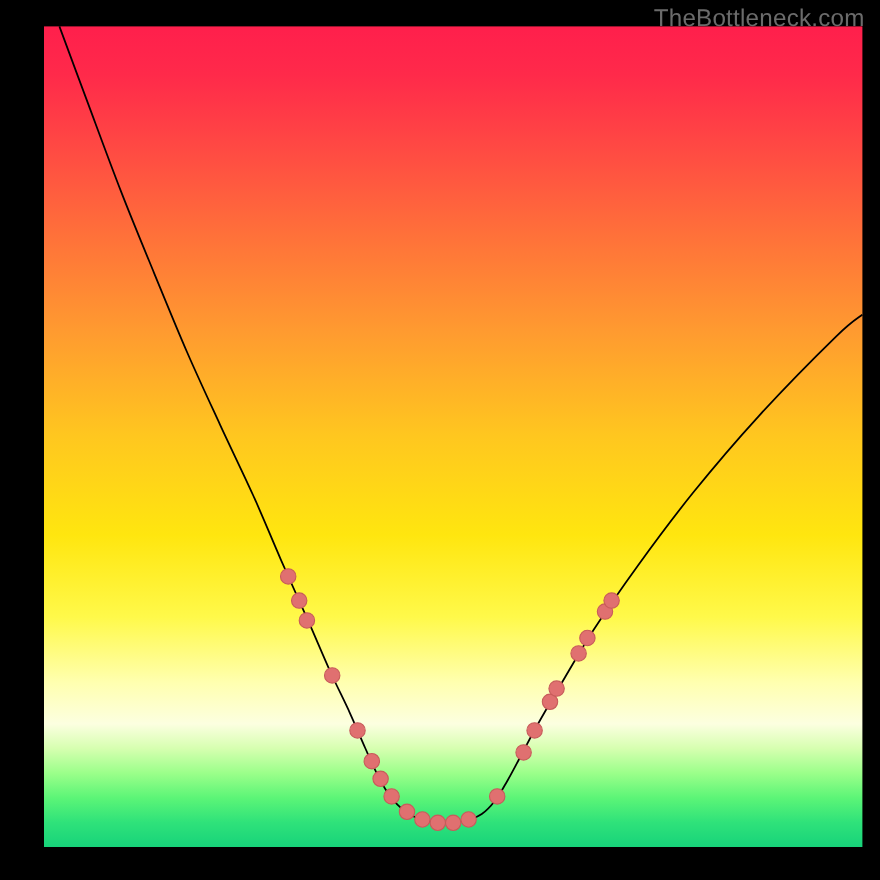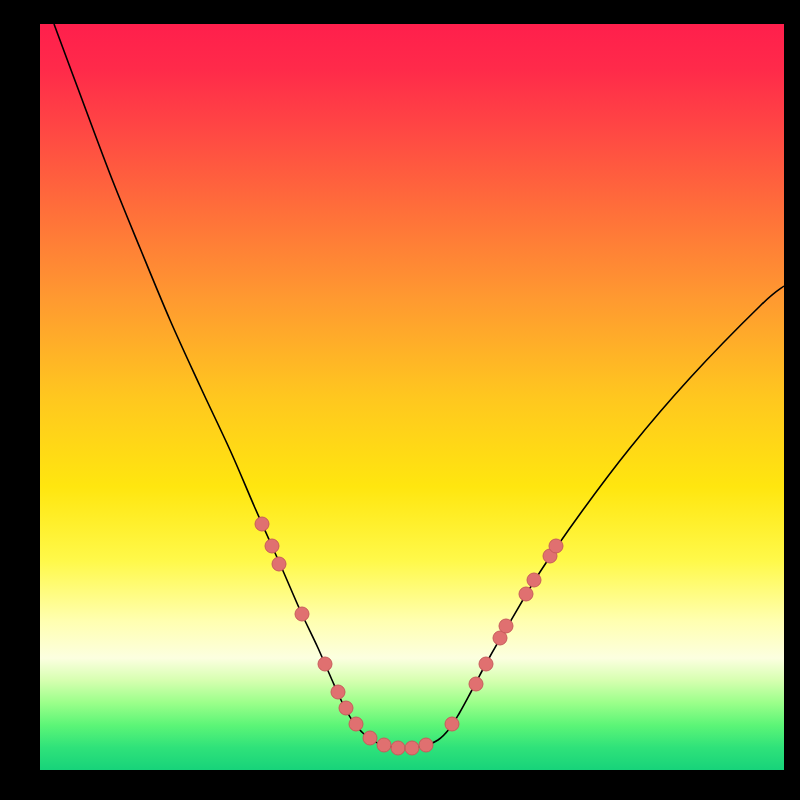--- a/index.html
+++ b/index.html
@@ -100,14 +100,15 @@
           <circle cx="460" cy="614" r="7" class="dot"></circle>
           <circle cx="466" cy="602" r="7" class="dot"></circle>
           <circle cx="486" cy="570" r="7" class="dot"></circle>
           <circle cx="494" cy="556" r="7" class="dot"></circle>
           <circle cx="510" cy="532" r="7" class="dot"></circle>
           <circle cx="516" cy="522" r="7" class="dot"></circle>
         </g>
     </svg>
   </div>
 
+  <div class="watermark">TheBottleneck.com</div>
 
 </div>
 
 </body></html>

